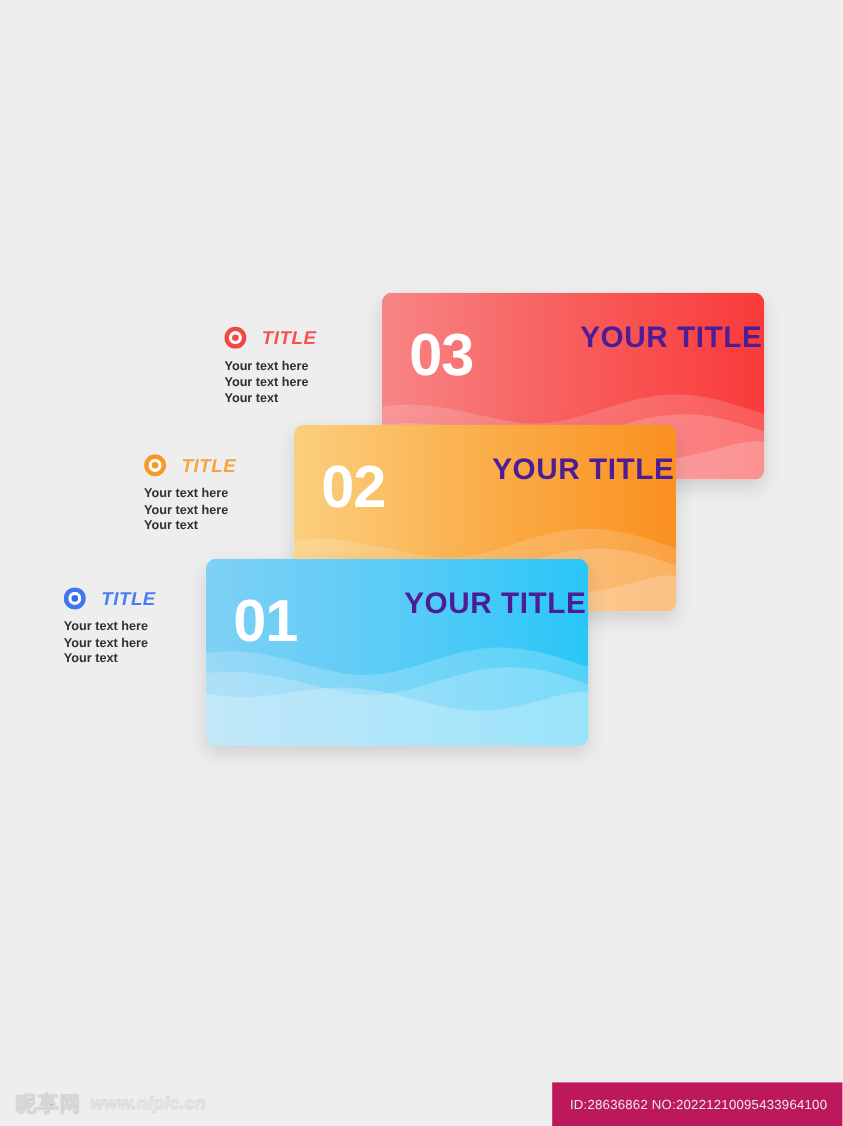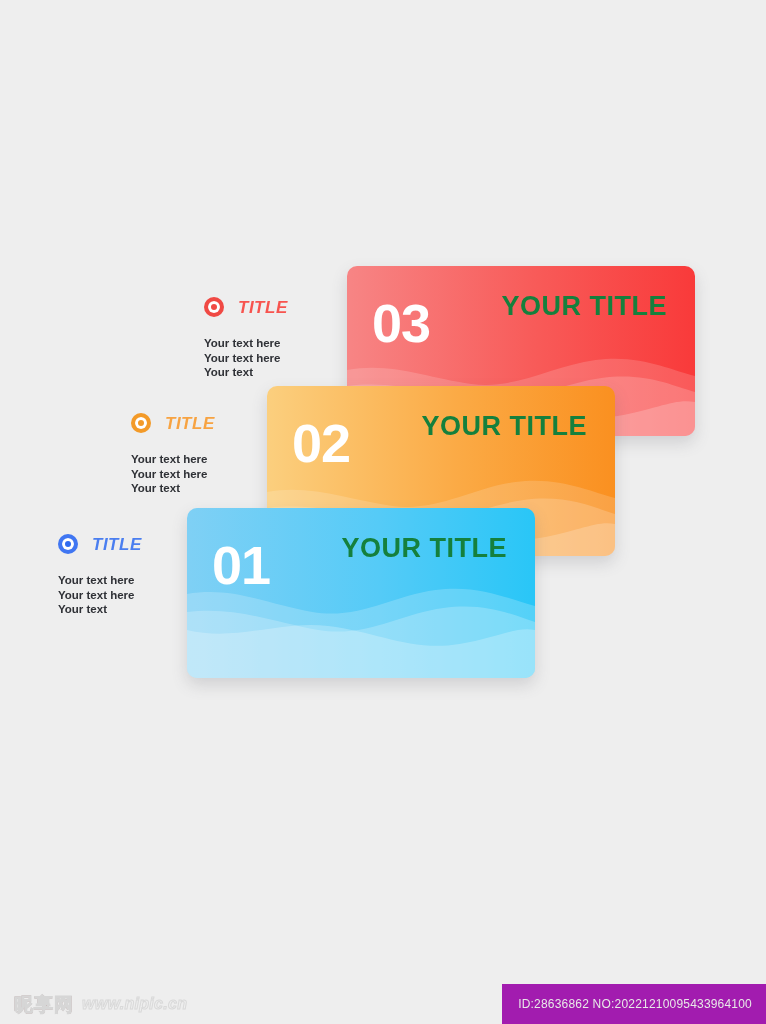--- a/index.html
+++ b/index.html
@@ -47,23 +47,23 @@
     top: 30px;
     color: #ffffff;
     font-size: 54px;
     font-weight: bold;
     letter-spacing: -1px;
     line-height: 1;
     z-index: 3;
   }
   .card-title {
     position: absolute;
-    right: 28px;
+    right: 2px;
     top: 27px;
-    color: #15803d;
+    color: #4c1d95;
     font-size: 27px;
     font-weight: bold;
     letter-spacing: 0.5px;
     line-height: 1;
     white-space: nowrap;
     z-index: 3;
   }
 
   
   #card-03 { left: 347px; top: 266px; z-index: 1; }
@@ -90,21 +90,21 @@
   }
   .label-title {
     margin-left: 14px;
     font-size: 17px;
     font-weight: bold;
     font-style: italic;
     letter-spacing: 0.5px;
     line-height: 1;
   }
   .label-lines {
-    margin-top: 18px;
+    margin-top: 8px;
   }
   .label-line {
     font-size: 11.5px;
     font-weight: bold;
     color: #2f3136;
     line-height: 14.6px;
     white-space: nowrap;
   }
 
   #label-03 { left: 204px; top: 296px; }
@@ -168,21 +168,21 @@
     color: #eeeeee;
     letter-spacing: 0.3px;
     -webkit-text-stroke: 1px #d9d9d9;
     line-height: 1;
   }
   #id-bar {
     position: absolute;
     right: 0;
     top: 0;
     height: 40px;
-    background: #a21caf;
+    background: #be185d;
     display: flex;
     align-items: center;
     padding: 0 14px 0 16px;
     box-sizing: border-box;
   }
   #id-text {
     font-size: 12px;
     color: #e8e8e8;
     letter-spacing: 0.2px;
     white-space: nowrap;

